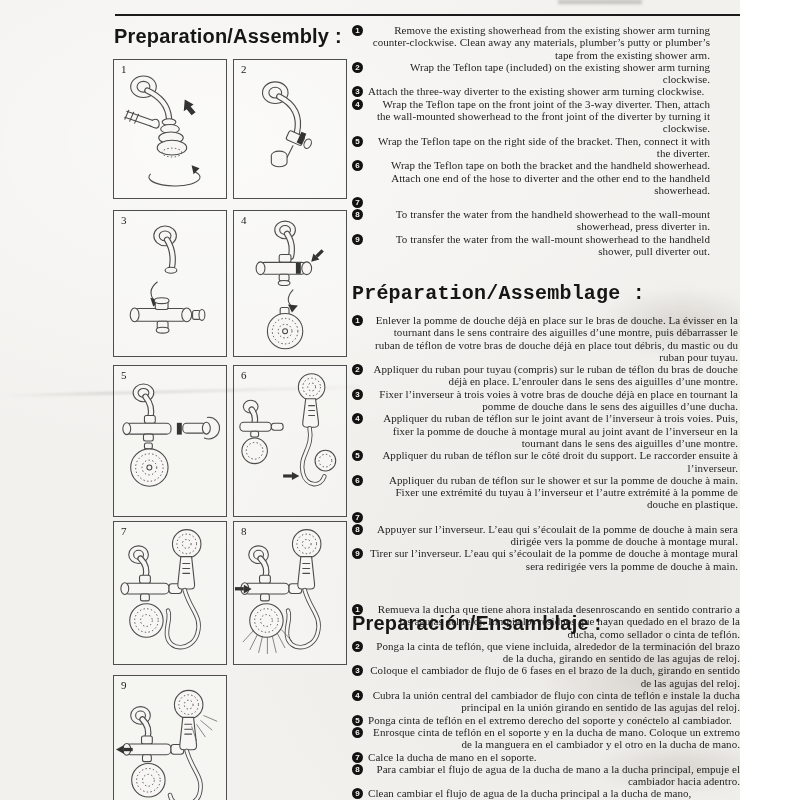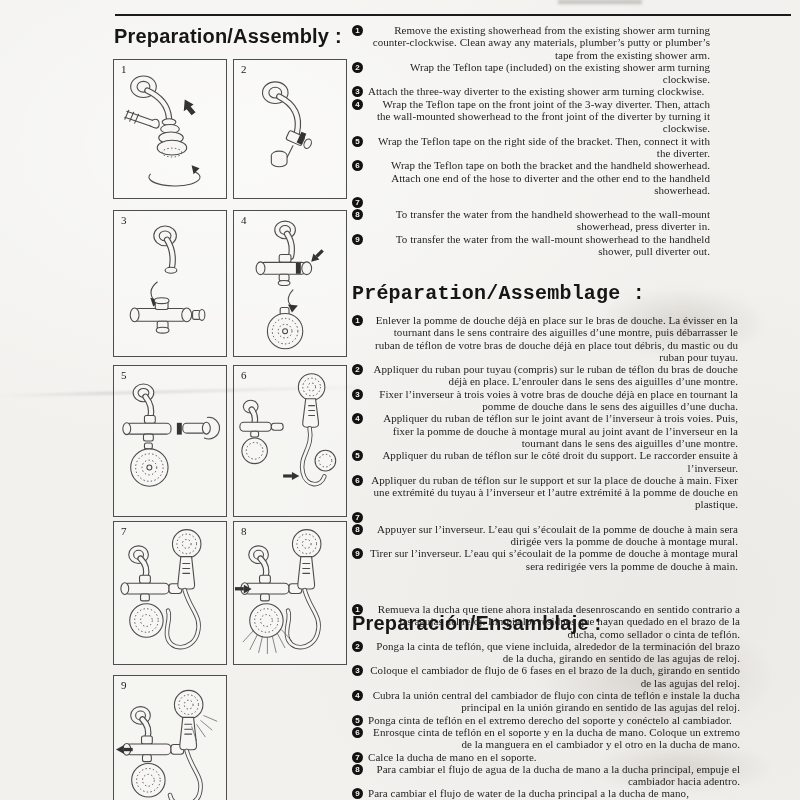--- a/index.html
+++ b/index.html
@@ -1,17 +1,17 @@
 <!DOCTYPE html>
 <html><head>
 <meta charset="utf-8">
 <style>
   html,body{margin:0;padding:0;}
   body{width:800px;height:800px;overflow:hidden;font-family:"Liberation Serif",serif;}
-  .page{position:relative;width:800px;height:800px;overflow:hidden;
+  .page{position:relative;width:740px;height:800px;overflow:hidden;
     background:
       radial-gradient(ellipse 700px 450px at 28% 18%, rgba(255,255,255,.55), rgba(255,255,255,0) 70%),
       radial-gradient(ellipse 600px 500px at 85% 75%, rgba(218,214,207,.28), rgba(218,214,207,0) 70%),
       #f2f1ee;
     color:#1f1f1f;}
   
   .crease{position:absolute;left:0;top:390px;width:360px;height:3px;
     background:linear-gradient(90deg, rgba(150,145,138,0), rgba(150,145,138,.35) 40%, rgba(150,145,138,.05));
     filter:blur(1px);transform:rotate(-1.4deg);}
   .smudge{position:absolute;left:558px;top:0;width:84px;height:4px;background:rgba(70,68,64,.28);filter:blur(1.5px);}
@@ -345,21 +345,21 @@
     <div class="step">
         <span class="bdg">4</span>
         <span class="stxt">Appliquer du ruban de téflon sur le joint avant de l’inverseur à trois voies. Puis, fixer la pomme de douche à montage mural au joint avant de l’inverseur en la tournant dans le sens des aiguilles d’une montre.</span>
       </div>
     <div class="step">
         <span class="bdg">5</span>
         <span class="stxt">Appliquer du ruban de téflon sur le côté droit du support. Le raccorder ensuite à l’inverseur.</span>
       </div>
     <div class="step">
         <span class="bdg">6</span>
-        <span class="stxt">Appliquer du ruban de téflon sur le support et sur la place de douche à main. Fixer une extrémité du tuyau à l’inverseur et l’autre extrémité à la pomme de douche en plastique.</span>
+        <span class="stxt">Appliquer du ruban de téflon sur le shower et sur la pomme de douche à main. Fixer une extrémité du tuyau à l’inverseur et l’autre extrémité à la pomme de douche en plastique.</span>
       </div>
     <div class="step">
         <span class="bdg">7</span>
       </div>
     <div class="step">
         <span class="bdg">8</span>
         <span class="stxt">Appuyer sur l’inverseur. L’eau qui s’écoulait de la pomme de douche à main sera dirigée vers la pomme de douche à montage mural.</span>
       </div>
     <div class="step">
         <span class="bdg">9</span>
@@ -397,17 +397,17 @@
     <div class="step">
         <span class="bdg">7</span>
         <span class="stxt">Calce la ducha de mano en el soporte.</span>
       </div>
     <div class="step">
         <span class="bdg">8</span>
         <span class="stxt">Para cambiar el flujo de agua de la ducha de mano a la ducha principal, empuje el cambiador hacia adentro.</span>
       </div>
     <div class="step">
         <span class="bdg">9</span>
-        <span class="stxt">Para cambiar el flujo de water de la ducha principal a la ducha de mano,</span>
+        <span class="stxt">Clean cambiar el flujo de agua de la ducha principal a la ducha de mano,</span>
       </div>
   </div>
 
 </div>
 
 </body></html>

